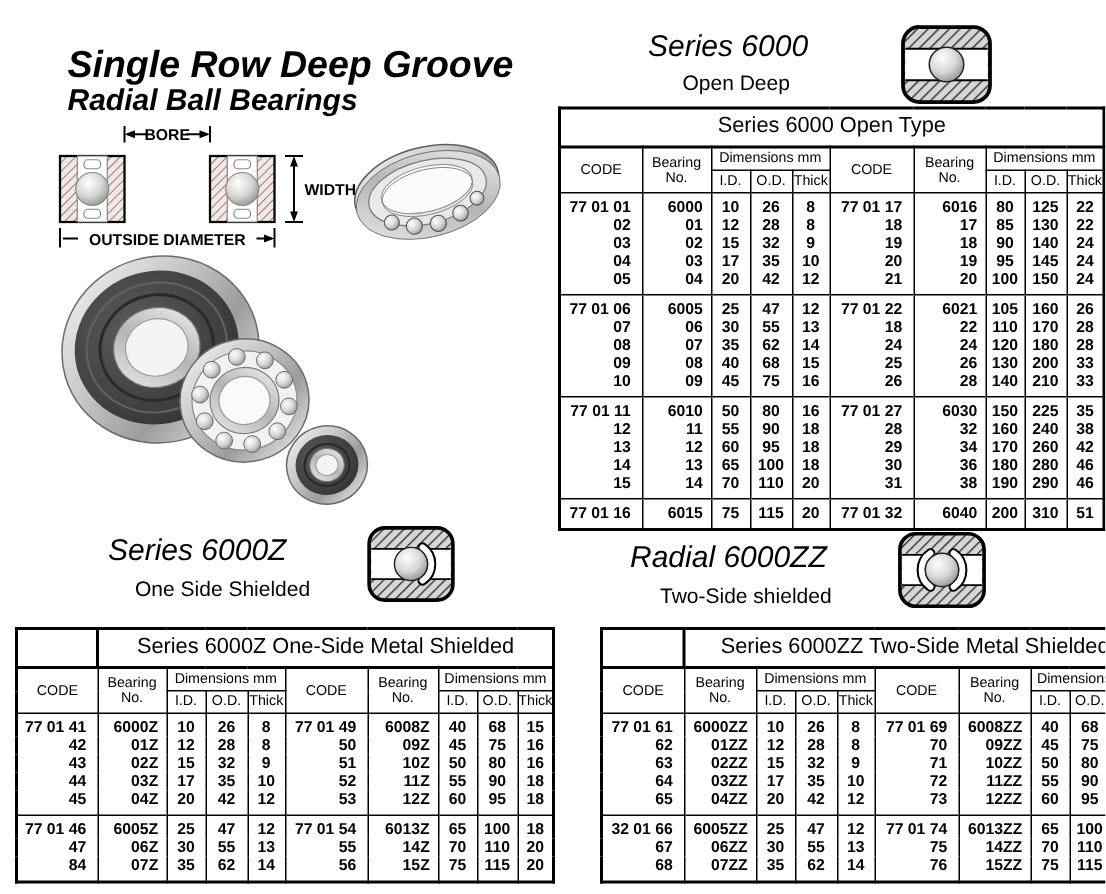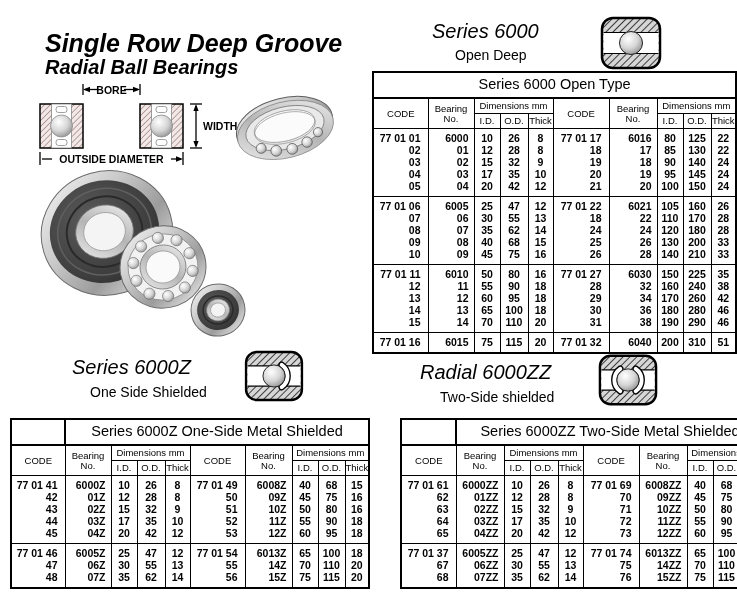--- a/index.html
+++ b/index.html
@@ -546,21 +546,21 @@
           <td class="c-dim">30</td>
           <td class="c-dim">55</td>
           <td class="c-dim">13</td>
           <td class="c-code">55</td>
           <td class="c-brg">14Z</td>
           <td class="c-dim">70</td>
           <td class="c-dim">110</td>
           <td class="c-dim">20</td>
         </tr>
         <tr class="pad-bottom">
-          <td class="c-code">48</td>
+          <td class="c-code">84</td>
           <td class="c-brg">07Z</td>
           <td class="c-dim">35</td>
           <td class="c-dim">62</td>
           <td class="c-dim">14</td>
           <td class="c-code">56</td>
           <td class="c-brg">15Z</td>
           <td class="c-dim">75</td>
           <td class="c-dim">115</td>
           <td class="c-dim">20</td>
         </tr>
@@ -654,21 +654,21 @@
           <td class="c-dim">20</td>
           <td class="c-dim">42</td>
           <td class="c-dim">12</td>
           <td class="c-code">73</td>
           <td class="c-brg">12ZZ</td>
           <td class="c-dim">60</td>
           <td class="c-dim">95</td>
           <td class="c-dim">18</td>
         </tr>
         <tr class="group-start pad-top">
-          <td class="c-code">77 01 37</td>
+          <td class="c-code">32 01 66</td>
           <td class="c-brg">6005ZZ</td>
           <td class="c-dim">25</td>
           <td class="c-dim">47</td>
           <td class="c-dim">12</td>
           <td class="c-code">77 01 74</td>
           <td class="c-brg">6013ZZ</td>
           <td class="c-dim">65</td>
           <td class="c-dim">100</td>
           <td class="c-dim">18</td>
         </tr>

